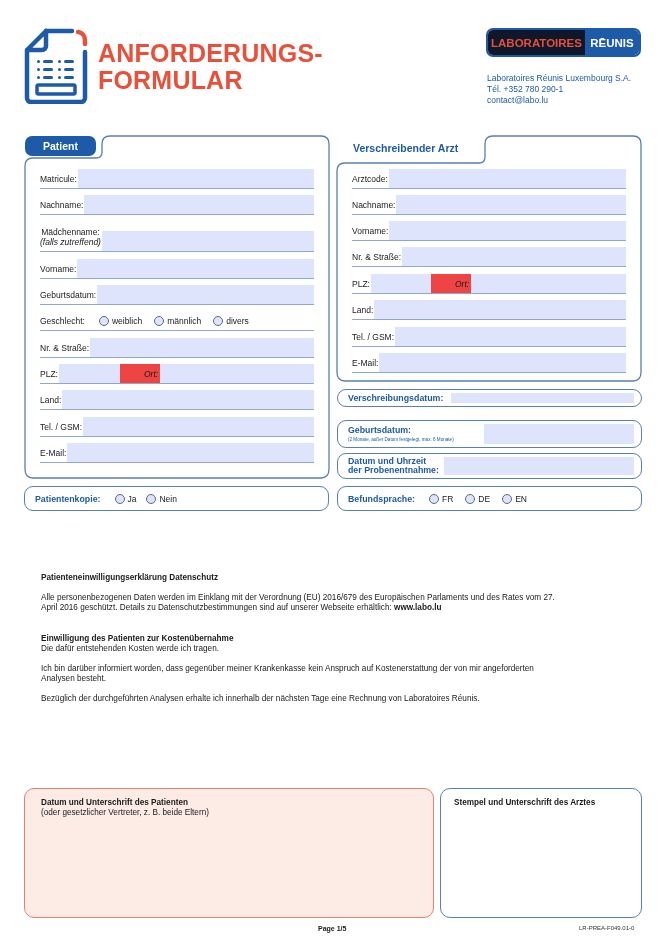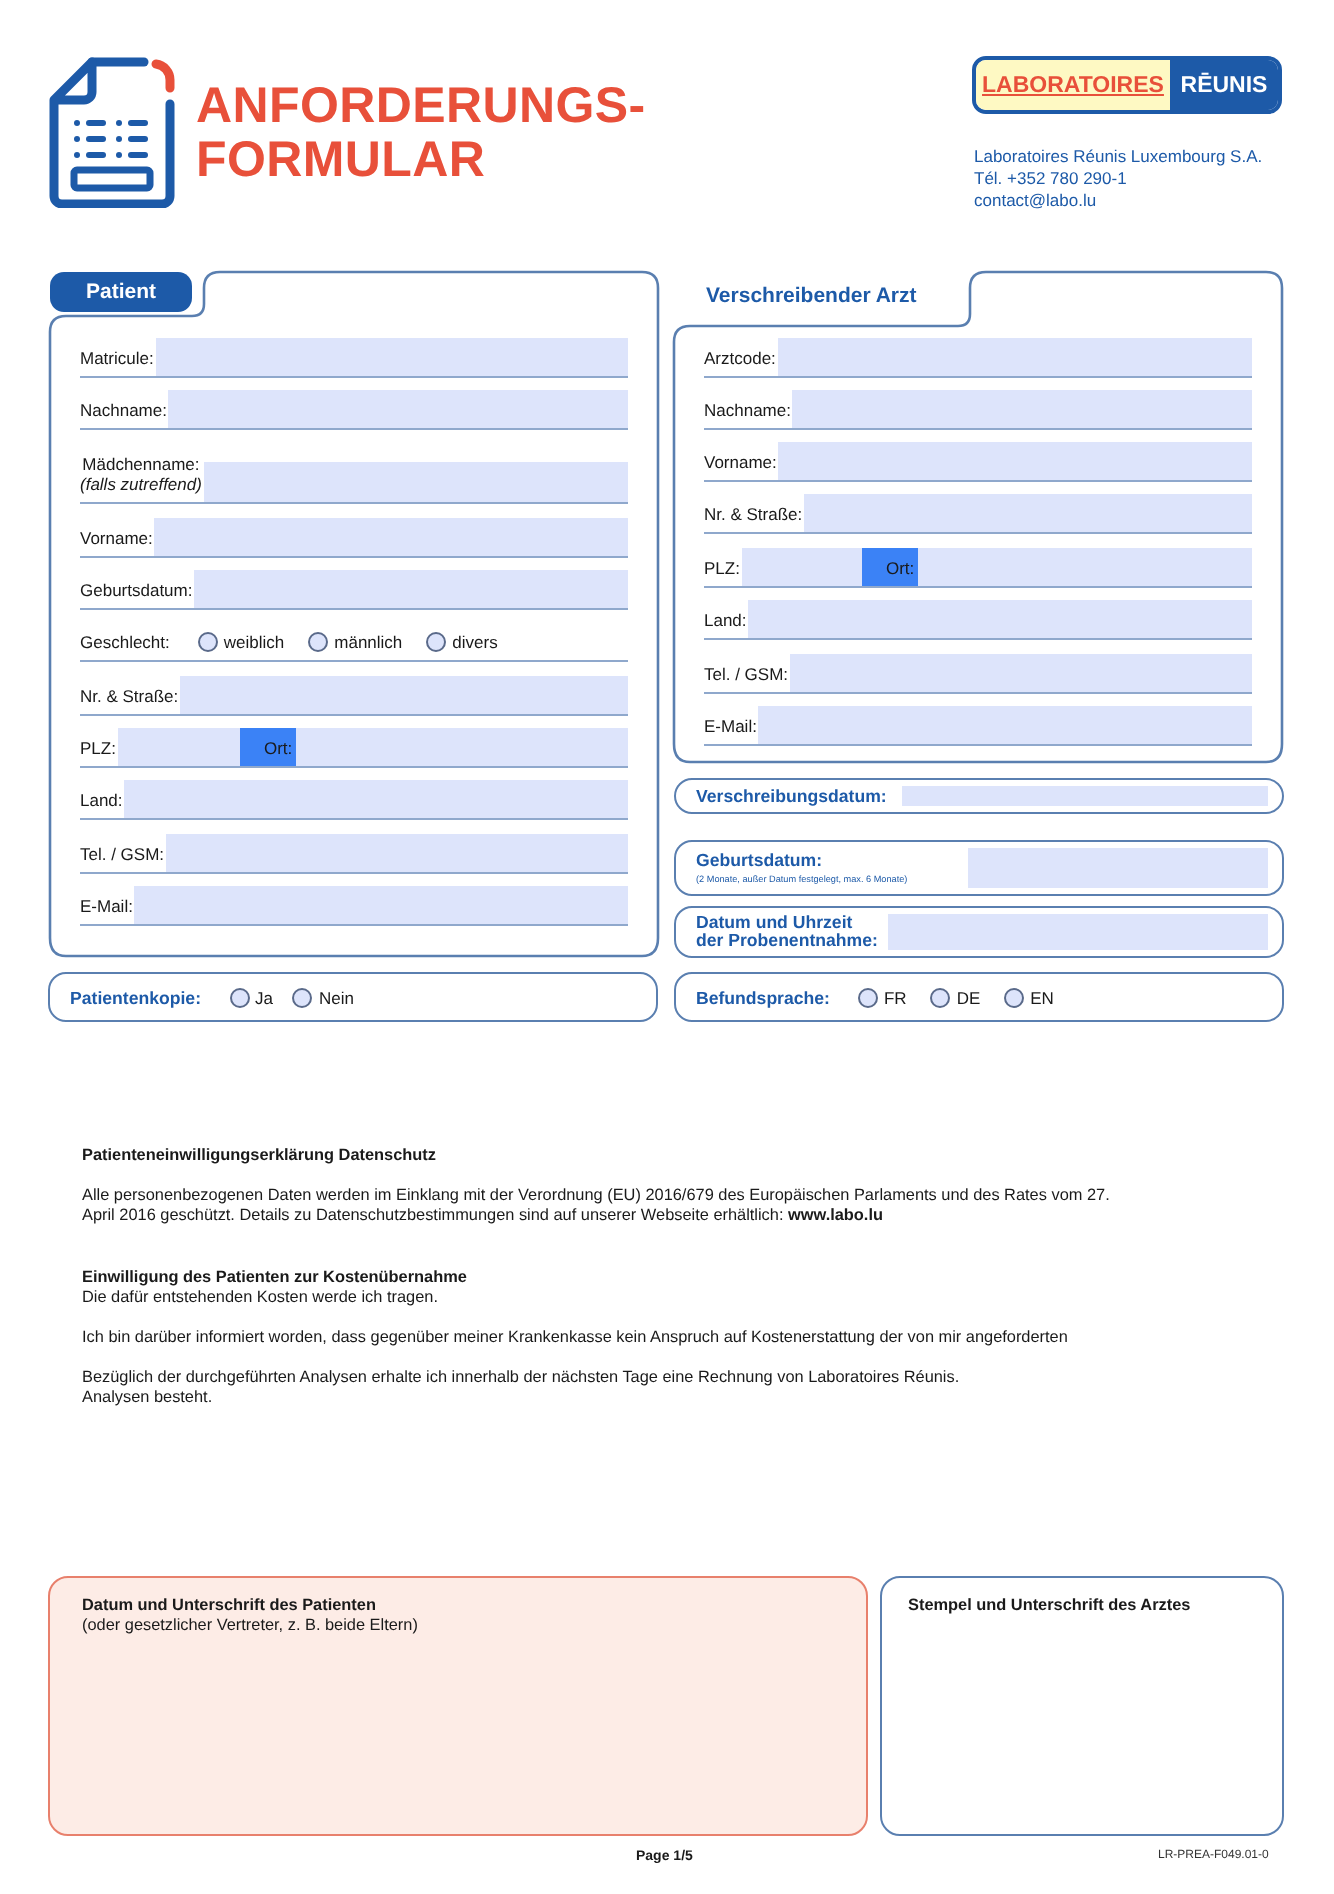--- a/index.html
+++ b/index.html
@@ -3,29 +3,29 @@
 <meta charset="utf-8">
 <style>
   * { box-sizing: border-box; margin: 0; padding: 0; }
   html, body { width: 667px; height: 947px; background: #ffffff; overflow: hidden; }
   body { position: relative; font-family: "Liberation Sans", sans-serif; color: #1a1a1a; }
 
   
   .doc-icon { position: absolute; left: 24px; top: 28px; width: 64px; height: 76px; }
   .title { position: absolute; left: 98px; top: 40px; color: #e8503a; font-weight: bold; font-size: 25px; line-height: 27px; letter-spacing: 0.2px; }
   .logo { position: absolute; left: 486px; top: 28px; width: 155px; height: 29px; border: 2px solid #1d5aa8; border-radius: 7px; overflow: hidden; display: flex; }
-  .logo-left { flex: 0 0 97px; display: flex; align-items: center; justify-content: center; color: #e8503a; font-weight: bold; font-size: 11.5px; background: #fef9c3; text-decoration: underline; }
+  .logo-left { flex: 0 0 97px; display: flex; align-items: center; justify-content: center; color: #e8503a; font-weight: bold; font-size: 11.5px; background: #0f172a; }
   .logo-right { flex: 1; background: #1d5aa8; color: #fff; display: flex; align-items: center; justify-content: center; font-weight: bold; font-size: 11.5px; }
   .contact { position: absolute; left: 487px; top: 73px; color: #1d5aa8; font-size: 8.5px; line-height: 11px; }
   .tab-patient { position: absolute; left: 25px; top: 136px; width: 71px; height: 20px; background: #1d5aa8; color: #fff; font-weight: bold; font-size: 10.5px; border-radius: 7px; display: flex; align-items: center; justify-content: center; z-index: 3; }
   .tab-shape { position: absolute; }
   .row { position: absolute; display: flex; align-items: stretch; border-bottom: 1px solid #8fa8cc; font-size: 8.5px; }
   .row .lbl { display: flex; align-items: center; padding-right: 1px; white-space: nowrap; color: #1a1a1a; }
   .row .fld { flex: 1; background: #dde4fb; }
-  .row .gap { background: #3b82f6; display: flex; align-items: center; padding: 0 2px 0 12px; }
+  .row .gap { background: #ef4444; display: flex; align-items: center; padding: 0 2px 0 24px; font-style: italic; }
   .lbl2 { display: flex; flex-direction: column; justify-content: center; line-height: 10px; }
   .lbl2 i { font-style: italic; }
   .radio-row { gap: 0; }
   .radio { display: inline-flex; align-items: center; margin-left: 12px; }
   .radio .dot { width: 10px; height: 10px; border-radius: 50%; border: 1px solid #5a6a8a; background: #dde4fb; margin-right: 3px; }
 
   .small-panel { position: absolute; border: 1.3px solid #5a7fb0; border-radius: 9px; display: flex; align-items: center; }
   .small-panel .blbl { color: #1d5aa8; font-weight: bold; font-size: 8.8px; padding-left: 10px; white-space: nowrap; }
   .small-panel .fld { background: #dde4fb; position: absolute; top: 3px; bottom: 3px; right: 7px; }
 
@@ -234,22 +234,22 @@
 <div class="section" style="top:573px;">
   <b>Patienteneinwilligungserklärung Datenschutz</b>
   <div style="margin-top:10px;">Alle personenbezogenen Daten werden im Einklang mit der Verordnung (EU) 2016/679 des Europäischen Parlaments und des Rates vom 27.</div>
   <div><span>April 2016 geschützt. Details zu Datenschutzbestimmungen sind auf unserer Webseite erhältlich: </span><b>www.labo.lu</b></div>
 </div>
 
 <div class="section" style="top:634px;">
   <b>Einwilligung des Patienten zur Kostenübernahme</b>
   <div>Die dafür entstehenden Kosten werde ich tragen.</div>
   <div style="margin-top:10px;">Ich bin darüber informiert worden, dass gegenüber meiner Krankenkasse kein Anspruch auf Kostenerstattung der von mir angeforderten</div>
+  <div>Analysen besteht.</div>
   <div style="margin-top:10px;">Bezüglich der durchgeführten Analysen erhalte ich innerhalb der nächsten Tage eine Rechnung von Laboratoires Réunis.</div>
-  <div>Analysen besteht.</div>
 </div>
 
 <div class="sig-patient">
   <div style="font-weight:bold;">Datum und Unterschrift des Patienten</div>
   <div>(oder gesetzlicher Vertreter, z. B. beide Eltern)</div>
 </div>
 <div class="sig-doctor">
   <div>Stempel und Unterschrift des Arztes</div>
 </div>
 

